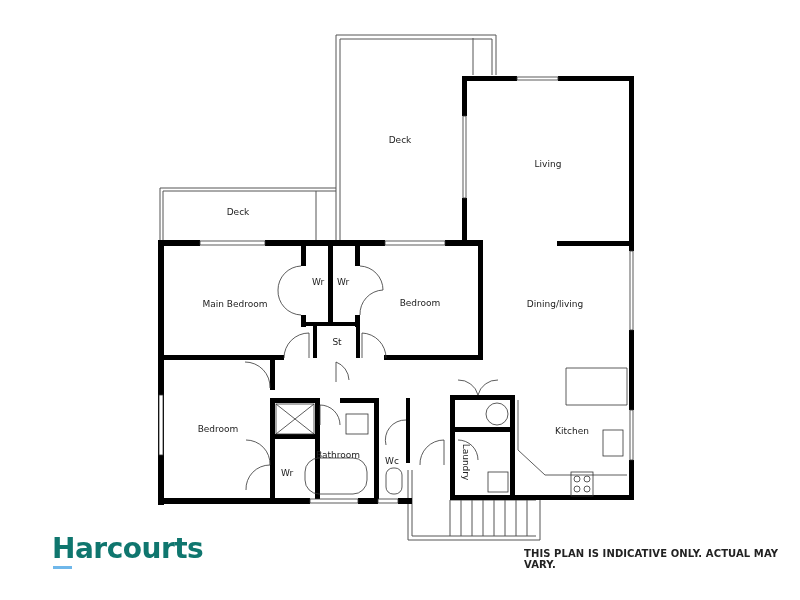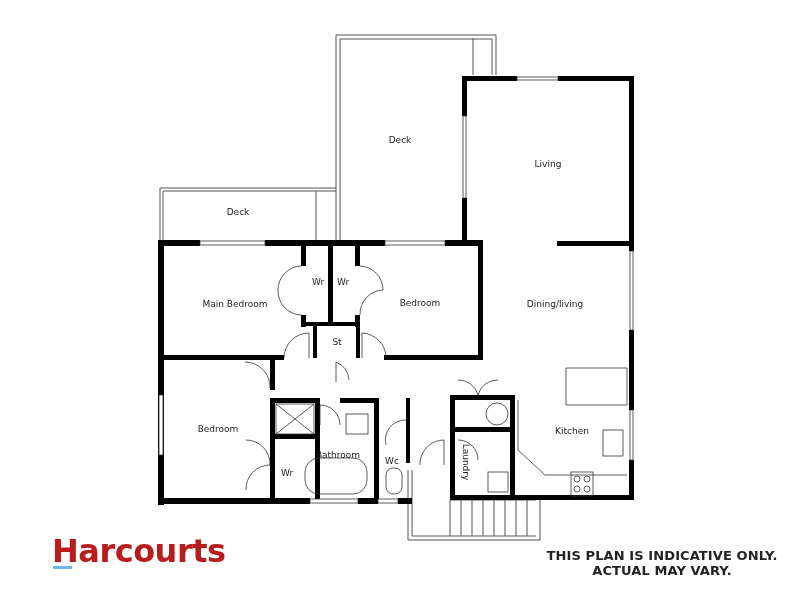--- a/index.html
+++ b/index.html
@@ -1,21 +1,21 @@
 <!DOCTYPE html>
 <html><head>
 <meta charset="utf-8">
 <style>
   html,body{margin:0;padding:0;background:#ffffff;}
   body{width:800px;height:600px;position:relative;overflow:hidden;font-family:"DejaVu Sans",sans-serif;}
   #plan{position:absolute;left:0;top:0;width:800px;height:600px;}
   .lbl{font-family:"DejaVu Sans",sans-serif;font-size:9px;fill:#222;}
-  .brand{position:absolute;left:52px;top:532px;font-family:"DejaVu Sans",sans-serif;font-weight:bold;font-size:32px;color:#b91c1c;letter-spacing:-0.5px;}
+  .brand{position:absolute;left:52px;top:532px;font-family:"DejaVu Sans",sans-serif;font-weight:bold;font-size:28px;color:#0f766e;letter-spacing:-0.5px;}
   .brand-bar{position:absolute;left:53px;top:566px;width:19px;height:3px;background:#6fb7ea;}
-  .disclaimer{position:absolute;left:524px;top:548px;font-family:"DejaVu Sans",sans-serif;font-weight:bold;font-size:13px;color:#222;letter-spacing:0.1px;text-align:center;}
+  .disclaimer{position:absolute;left:524px;top:548px;font-family:"DejaVu Sans",sans-serif;font-weight:bold;font-size:10px;color:#222;letter-spacing:0.1px;}
 </style>
 </head>
 <body>
 
 <svg id="plan" viewBox="0 0 800 600" xmlns="http://www.w3.org/2000/svg">
 
   <g fill="none" stroke="#555" stroke-width="1">
     <path d="M336 242 V35 H496 V75"></path>
     <path d="M340 242 V39 H492 V75"></path>
     <path d="M473 38 V75"></path>

